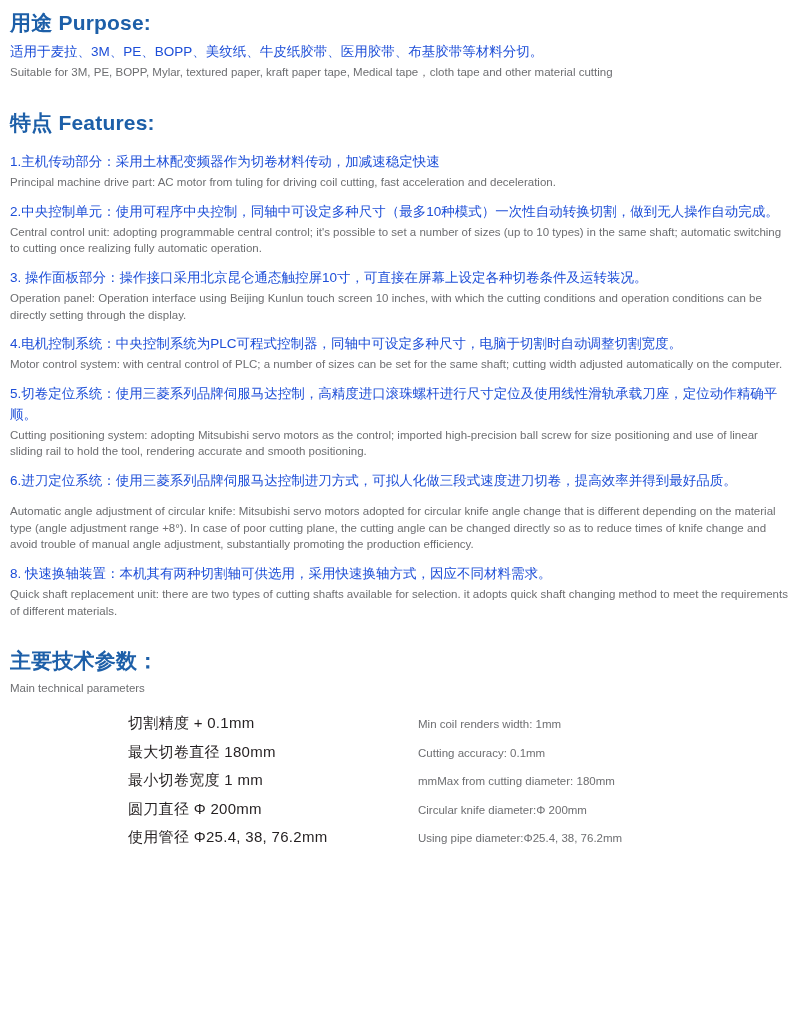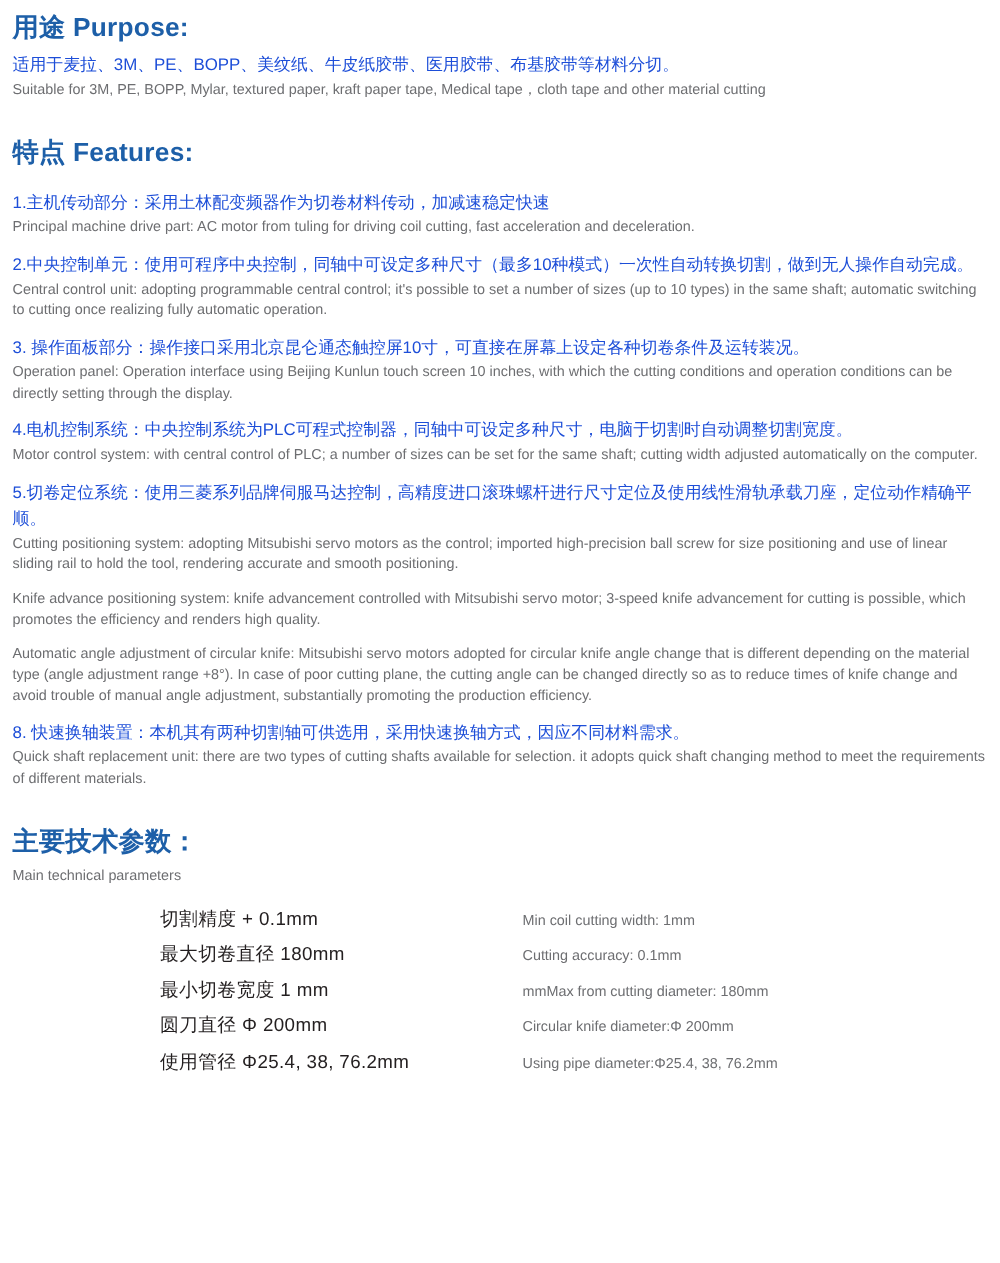--- a/index.html
+++ b/index.html
@@ -132,21 +132,21 @@
         <p class="cn">4.电机控制系统：中央控制系统为PLC可程式控制器，同轴中可设定多种尺寸，电脑于切割时自动调整切割宽度。</p>
         <p class="en-sub">Motor control system: with central control of PLC; a number of sizes can be set for the same shaft; cutting width adjusted automatically on the computer.</p>
       </div>
 
       <div class="feature">
         <p class="cn">5.切卷定位系统：使用三菱系列品牌伺服马达控制，高精度进口滚珠螺杆进行尺寸定位及使用线性滑轨承载刀座，定位动作精确平顺。</p>
         <p class="en-sub">Cutting positioning system: adopting Mitsubishi servo motors as the control; imported high-precision ball screw for size positioning and use of linear sliding rail to hold the tool, rendering accurate and smooth positioning.</p>
       </div>
 
       <div class="feature">
-        <p class="en-sub">Knife advance positioning system: knife advancement controlled with Mitsubishi servo motor; 3-speed knife advancement for cutting is possible, which promotes the efficiency and renders high quality.</p>
+        <p class="cn">6.进刀定位系统：使用三菱系列品牌伺服马达控制进刀方式，可拟人化做三段式速度进刀切卷，提高效率并得到最好品质。</p>
       </div>
 
       <div class="feature">
         <p class="en-sub">Automatic angle adjustment of circular knife: Mitsubishi servo motors adopted for circular knife angle change that is different depending on the material type (angle adjustment range +8°). In case of poor cutting plane, the cutting angle can be changed directly so as to reduce times of knife change and avoid trouble of manual angle adjustment, substantially promoting the production efficiency.</p>
       </div>
 
       <div class="feature">
         <p class="cn">8. 快速换轴装置：本机其有两种切割轴可供选用，采用快速换轴方式，因应不同材料需求。</p>
         <p class="en-sub">Quick shaft replacement unit: there are two types of cutting shafts available for selection. it adopts quick shaft changing method to meet the requirements of different materials.</p>
       </div>
@@ -155,21 +155,21 @@
     <div class="spacer-lg"></div>
 
     <div class="block params-wrap">
       <h2 class="section-title">主要技术参数：</h2>
       <p class="en-sub">Main technical parameters</p>
 
       <table class="params-table">
         <tbody>
           <tr>
             <td class="cn-col">切割精度 + 0.1mm</td>
-            <td class="en-col">Min coil cutting width: 1mm</td>
+            <td class="en-col">Min coil renders width: 1mm</td>
           </tr>
           <tr>
             <td class="cn-col">最大切卷直径 180mm</td>
             <td class="en-col">Cutting accuracy: 0.1mm</td>
           </tr>
           <tr>
             <td class="cn-col">最小切卷宽度 1 mm</td>
             <td class="en-col">mmMax from cutting diameter: 180mm</td>
           </tr>
           <tr>

